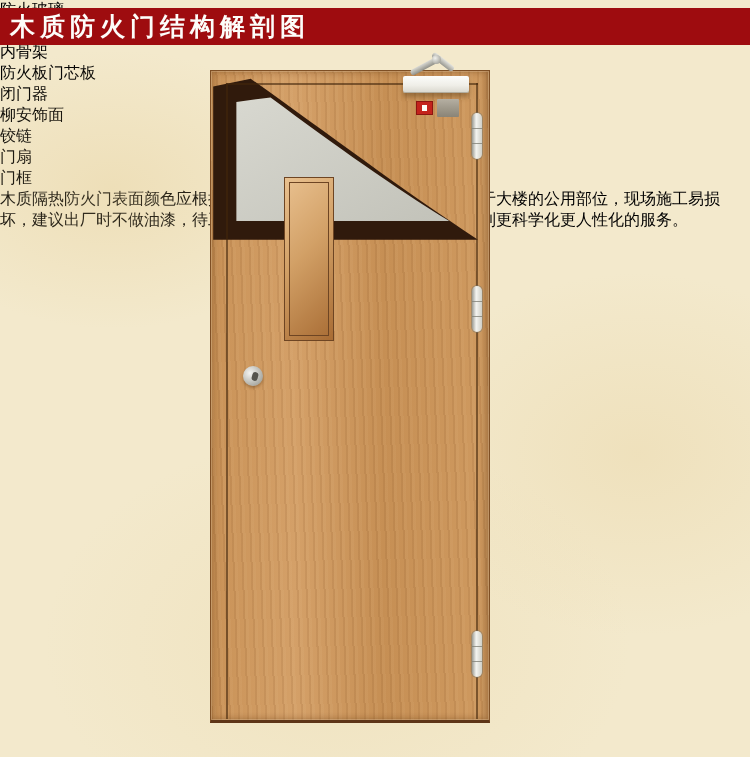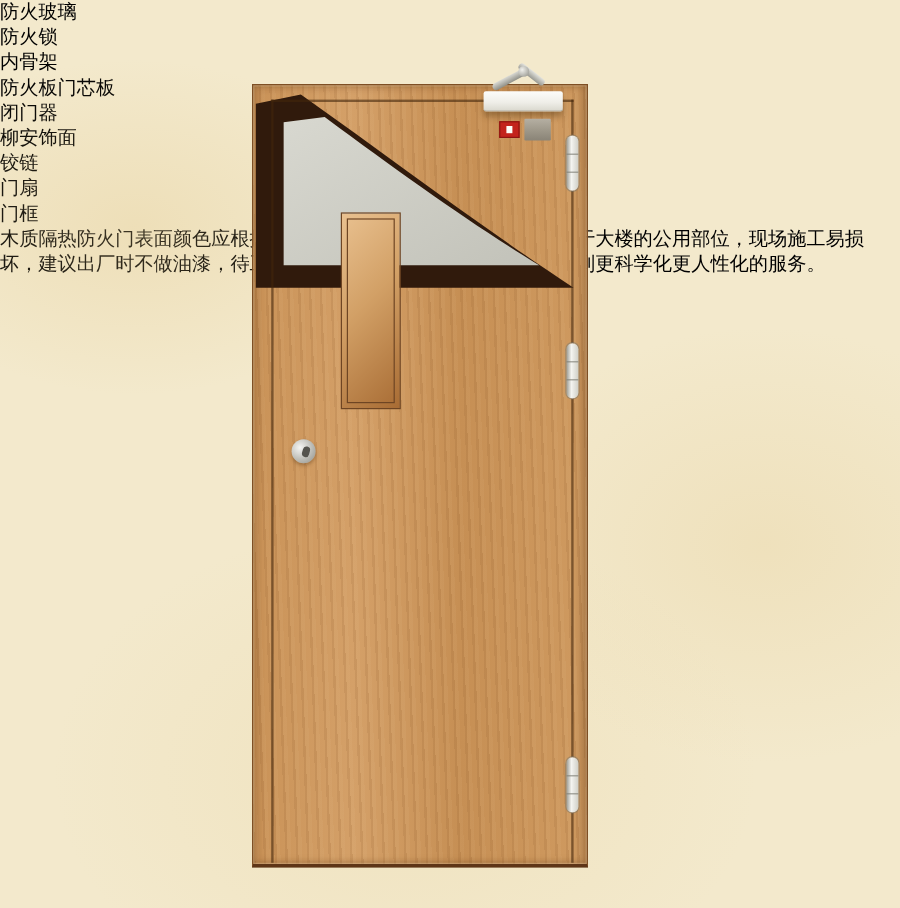--- a/index.html
+++ b/index.html
@@ -78,20 +78,23 @@
   .lbl-right-align{text-align:right;}
   /* description paragraph */
   .desc{position:absolute;left:538px;top:611px;width:170px;font-size:13px;line-height:20.5px;
     color:#5b5047;text-align:justify;letter-spacing:.5px;}
 </style>
 </head>
 <body>
 
 <div id="stage">
 
+  <div class="title-bar">
+    <div class="title-text">木质防火门结构解剖图</div>
+  </div>
 
   <div class="door">
     <div class="seam seam-top"></div>
     <div class="seam seam-left"></div>
     <div class="seam seam-right"></div>
 
     
     <div class="closer-arm1"></div>
     <div class="closer-arm2"></div>
     <div class="closer-knuckle"></div>

